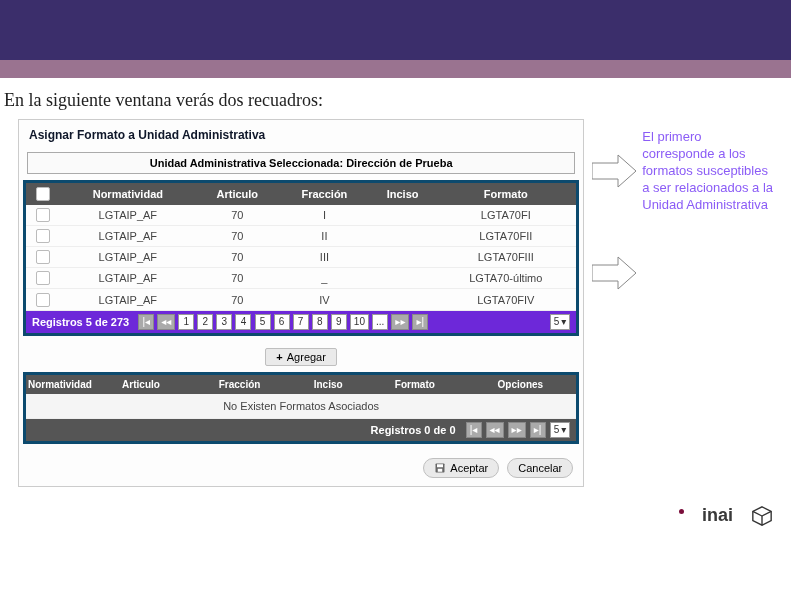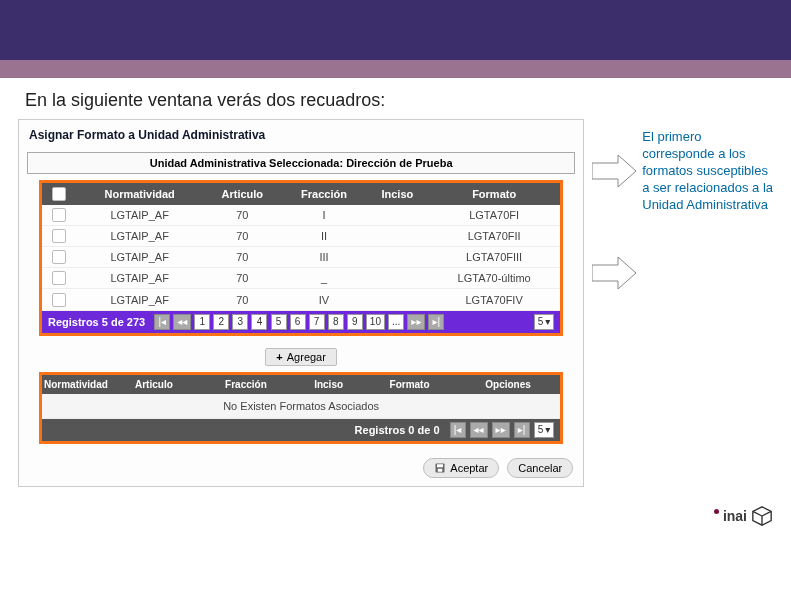--- a/index.html
+++ b/index.html
@@ -1,26 +1,26 @@
 <!DOCTYPE html>
 <html><head>
 <meta charset="utf-8">
 <style>
   * { box-sizing: border-box; margin: 0; padding: 0; }
   body { font-family: Arial, sans-serif; font-size: 12px; background: #fff; width: 791px; }
   .top-band { height: 60px; background: #3b2e6b; }
   .sub-band { height: 18px; background: #9a7390; }
-  .slide-text { font-size: 18px; padding: 12px 25px 8px; color: #222; }
+  .slide-text { font-size: 18px; padding: 12px 4px 8px; color: #222; font-family: Liberation Serif, serif; }
   .content { display: flex; padding: 0 10px 10px 18px; gap: 8px; align-items: flex-start; }
   .app-col { width: 570px; }
   .side-col { width: 190px; }
   .app { border: 1px solid #ccc; background: #fdfdfd; }
   .app-title { font-weight: bold; font-size: 12px; color: #0f172a; padding: 8px 10px 6px; }
   .subtitle-box { border: 1px solid #aaa; margin: 4px 8px 6px; padding: 4px; text-align: center; font-weight: bold; font-size: 11px; background: #fafafa; }
-  .redbox { border: 3px solid #f97316; margin: 2px 20px 6px; }
+  .redbox { border: 3px solid #0c4a6e; margin: 2px 4px 6px; }
   .tbl { width: 100%; border-collapse: collapse; font-size: 11px; }
   .tbl th { background: #555; color: #fff; padding: 4px 2px; font-weight: bold; text-align: center; }
   .tbl th:first-child { width: 34px; }
   .tbl td { padding: 3px 2px; text-align: center; color: #444; border-bottom: 1px solid #eee; }
   .tbl td.chk { }
   .chkbox { display: inline-block; width: 14px; height: 14px; border: 1px solid #bbb; background: #fff; border-radius: 2px; vertical-align: middle; }
   .pager { background: #6d28d9; color: #fff; padding: 3px 6px; display: flex; align-items: center; gap: 3px; font-size: 11px; }
   .pager .lbl { font-weight: bold; flex: 0 0 auto; margin-right: 6px; }
   .pgbtn { display: inline-flex; align-items: center; justify-content: center; min-width: 16px; height: 16px; background: #fff; color: #333; border: 1px solid #999; font-size: 10px; padding: 0 3px; cursor: pointer; }
   .pgbtn.nav { background: #aaa; color: #fff; border-color: #888; }
@@ -29,27 +29,27 @@
   .agregar-row { text-align: center; padding: 6px 0 4px; }
   .agregar { display: inline-flex; align-items: center; gap: 4px; background: #eaeaea; border: 1px solid #bfbfbf; padding: 2px 10px; font-size: 11px; cursor: pointer; border-radius: 2px; }
   .plus { font-weight: bold; }
   .tbl2 th { background: #555; color: #fff; padding: 4px 2px; font-size: 10px; }
   .empty-row td { background: #f5f5f5; font-style: normal; padding: 6px 0; }
   .pager2 { background: #555; color: #fff; padding: 3px 6px; display: flex; align-items: center; justify-content: flex-end; gap: 4px; font-size: 11px; }
   .pager2 .lbl { font-weight: bold; margin-right: 6px; }
   .footer-btns { display: flex; justify-content: flex-end; gap: 8px; padding: 8px 10px; }
   .fbtn { display: inline-flex; align-items: center; gap: 4px; background: #eaeaea; border: 1px solid #bfbfbf; padding: 3px 10px; font-size: 11px; cursor: pointer; border-radius: 10px; }
   .fbtn .ico { width: 12px; height: 12px; }
-  .note { font-size: 13px; line-height: 1.3; color: #0369a1; padding-right: 4px; }
+  .note { font-size: 13px; line-height: 1.3; color: #8b5cf6; padding-right: 4px; }
   .note1 { margin-top: 10px; margin-bottom: 40px; }
   .note2 { margin-top: 8px; }
   .arrow-wrap { display: flex; align-items: center; gap: 6px; }
   .arrow { flex: 0 0 auto; }
   .logo-row { display:flex; justify-content:flex-end; padding: 8px 18px 6px 0; }
-  .logo { display:flex; align-items:center; gap:4px; color:#3a3a3a; font-weight:bold; font-size:14px; }
+  .logo { display:flex; align-items:center; gap:18px; color:#3a3a3a; font-weight:bold; font-size:18px; }
   .logo .dot { width:5px; height:5px; border-radius:50%; background:#7a0d3a; display:inline-block; margin-bottom:8px;}
   .logo svg { width:22px; height:22px; }
 </style>
 </head>
 <body>
 
 <div class="top-band"></div>
 <div class="sub-band"></div>
 
 <div class="slide-text">En la siguiente ventana verás dos recuadros:</div>

